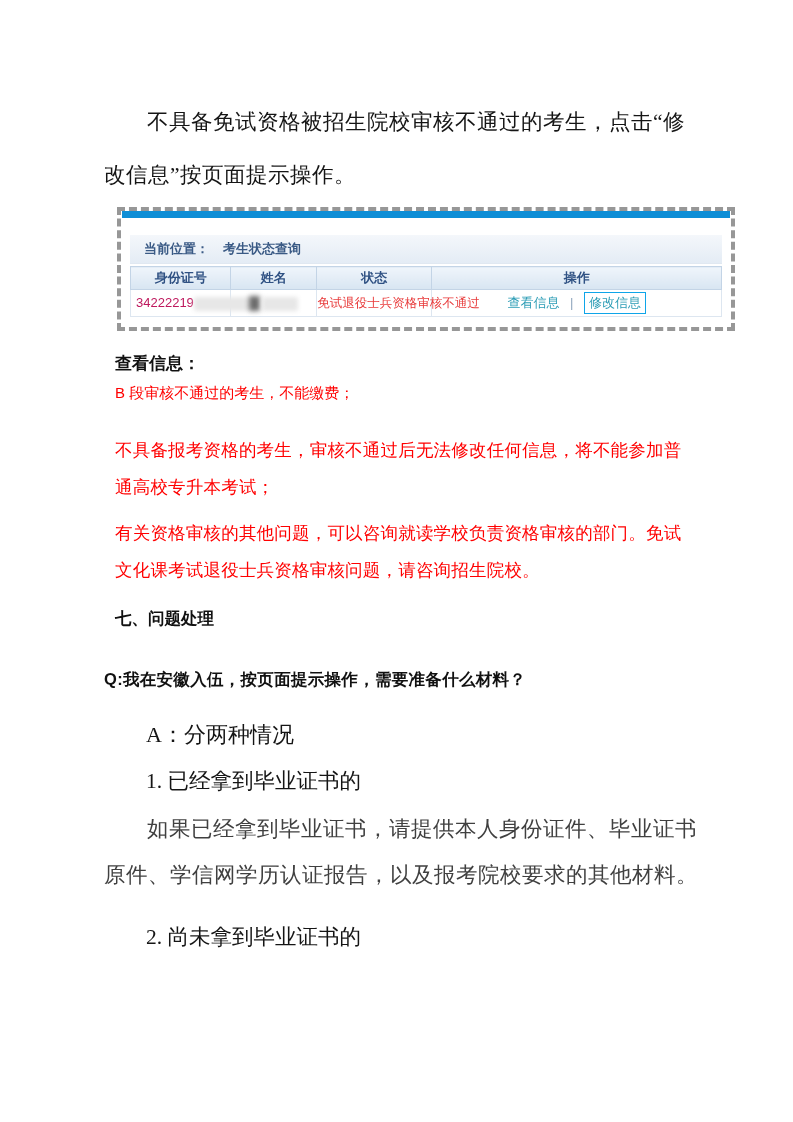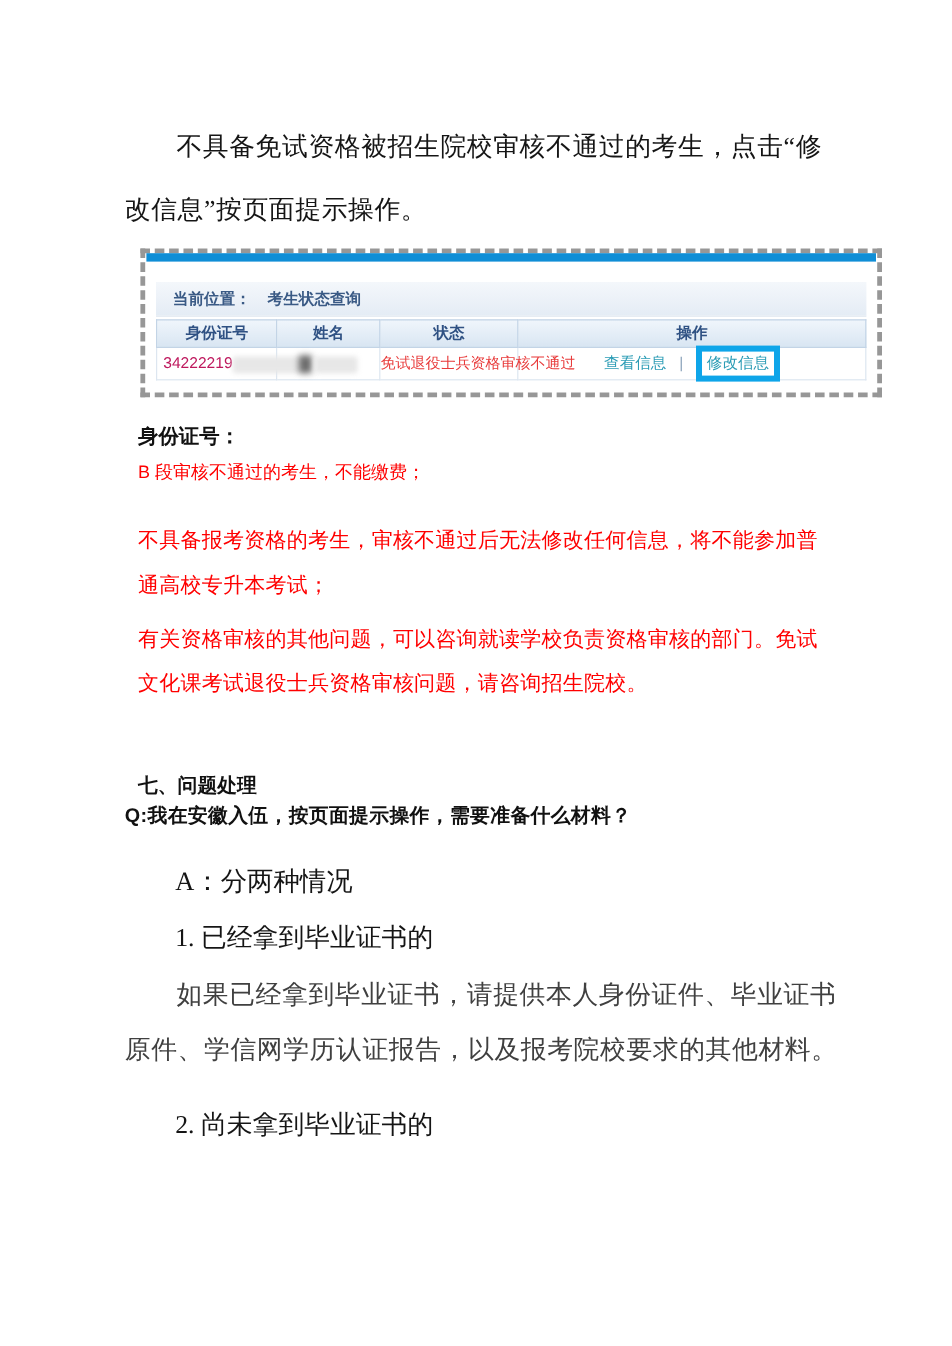--- a/index.html
+++ b/index.html
@@ -73,21 +73,21 @@
     display:inline-block; vertical-align:middle;
     background:#6b6b6b; border-radius:2px;
     filter:blur(2.5px); width:11px; height:15px; margin-right:2px;
   }
   .cell-name { text-align:center; }
   .cell-status { text-align:center; color:#e83a3a; font-size:12.5px; white-space:nowrap; }
   .cell-ops { text-align:center; color:#2b9cb5; }
   .op-link { color:#2b9cb5; cursor:pointer; text-decoration:none; }
   .op-sep { color:#8fa6bd; margin:0 7px; }
   .op-boxed {
-    border:5px solid #0ea5e9; padding:2px 4px 3px 4px;
+    border:1px solid #0ea5e9; padding:2px 4px 3px 4px;
   }
 
   
   .special-heading {
     left:115px; top:352px;
     font-family:"Liberation Sans","DejaVu Sans",sans-serif;
     font-size:17px; font-weight:bold; color:#111;
   }
   .red-line-b {
     left:115px; top:384px;
@@ -99,21 +99,21 @@
     font-size:17.5px; line-height:37px; color:#ff0000;
     letter-spacing:0.2px;
   }
   .red-para-1 { top:432px; }
   .red-para-2 { top:516px;font-family:Liberation Mono, monospace; }
 
   
   .section-heading {
     left:115px; top:608px;
     font-family:"Liberation Sans","DejaVu Sans",sans-serif;
-    font-size:16.5px; font-weight:bold; color:#111;margin-top:36px;
+    font-size:16.5px; font-weight:bold; color:#111;
   }
   .q-line {
     left:104px; top:669px;
     font-family:"Liberation Sans","DejaVu Sans",sans-serif;
     font-size:16.5px; font-weight:bold; color:#111;
     letter-spacing:0.3px;
   }
   .a-line {
     left:146px; top:700px;
     font-size:22px; color:#151515;margin-top:20px;
@@ -171,21 +171,21 @@
         <td class="cell-ops">
           <span class="op-link">查看信息</span>
           <span class="op-sep">|</span>
           <span class="op-link op-boxed">修改信息</span>
         </td>
       </tr>
     </tbody>
   </table>
 </div>
 
-<div class="abs special-heading">身份证号：</div>
+<div class="abs special-heading">查看信息：</div>
 <div class="abs red-line-b">B 段审核不通过的考生，不能缴费；</div>
 <p class="abs red-para red-para-1">不具备报考资格的考生，审核不通过后无法修改任何信息，将不能参加普通高校专升本考试；</p>
 <p class="abs red-para red-para-2">有关资格审核的其他问题，可以咨询就读学校负责资格审核的部门。免试文化课考试退役士兵资格审核问题，请咨询招生院校。</p>
 
 <div class="abs section-heading">七、问题处理</div>
 <div class="abs q-line">Q:我在安徽入伍，按页面提示操作，需要准备什么材料？</div>
 <div class="abs a-line">A：分两种情况</div>
 <div class="abs faq-item item-1">1. 已经拿到毕业证书的</div>
 <p class="abs grad-para">如果已经拿到毕业证书，请提供本人身份证件、毕业证书原件、学信网学历认证报告，以及报考院校要求的其他材料。</p>
 <div class="abs faq-item item-2">2. 尚未拿到毕业证书的</div>

